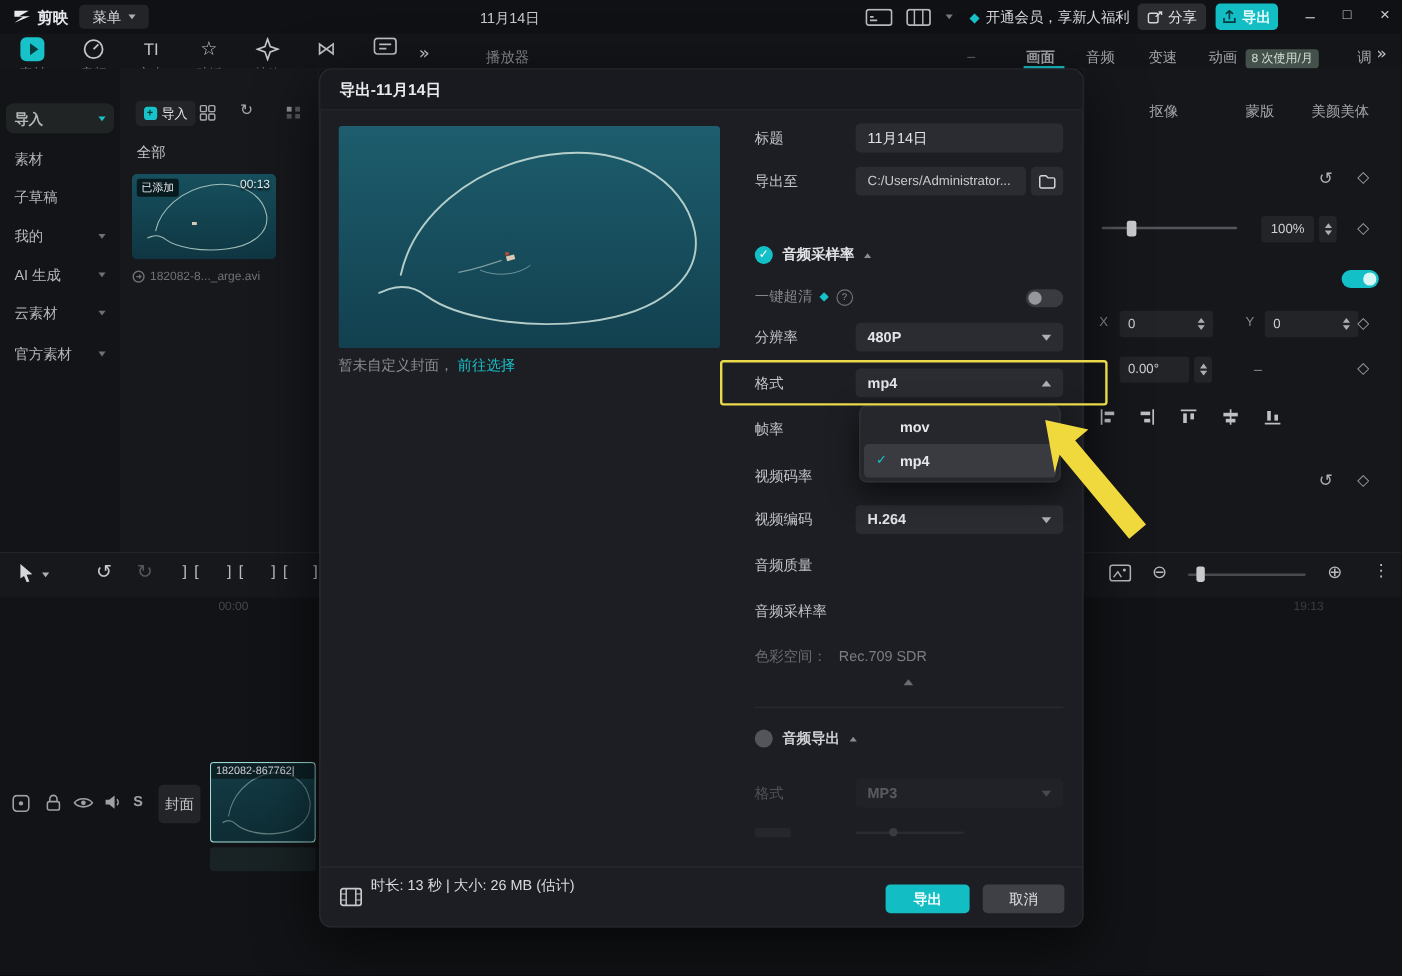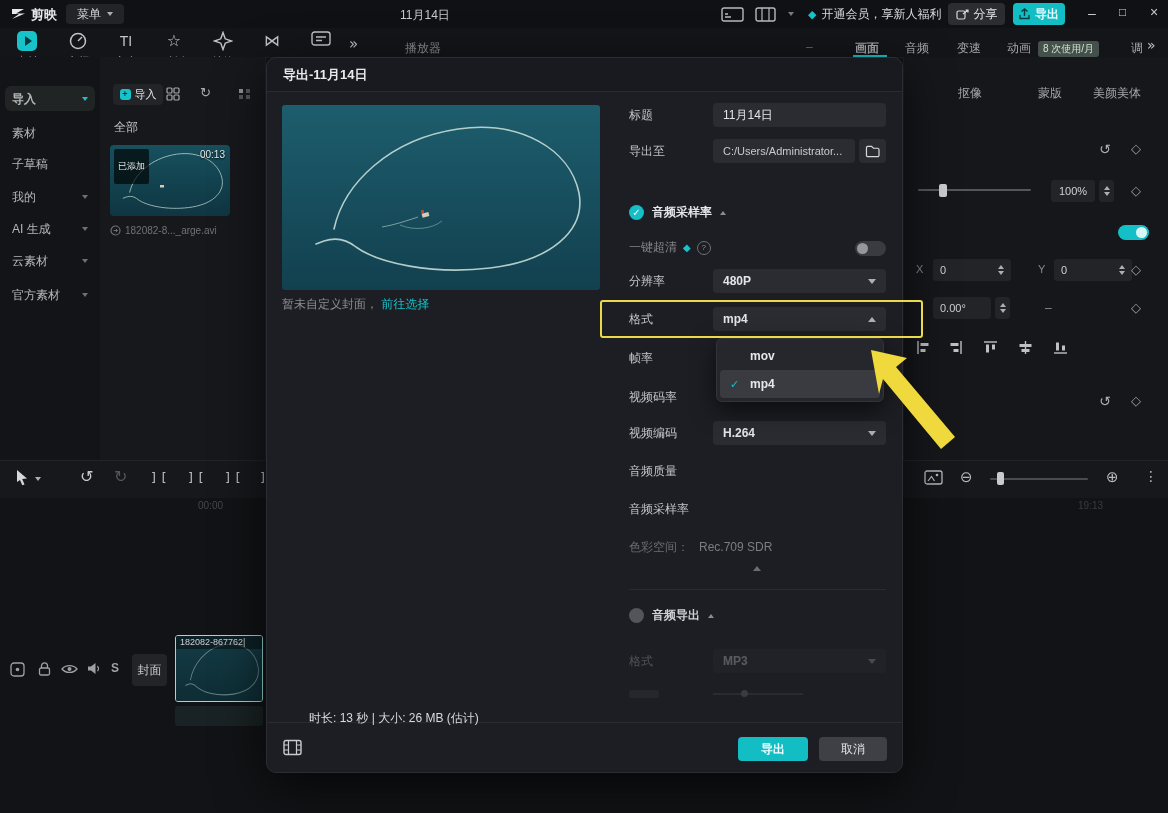--- a/index.html
+++ b/index.html
@@ -204,21 +204,21 @@
               <stop offset="0" stop-color="#17505e"></stop>
               <stop offset="1" stop-color="#0f3642"></stop>
             </linearGradient>
           </defs>
         <rect width="120" height="71" fill="url(#g2)"></rect>
         <g transform="scale(0.3774,0.3838)" fill="none" stroke="#c6dcd5" stroke-width="2.4" opacity="0.8">
           <path d="M52 124 C62 78 108 34 176 24 C238 15 288 44 297 88 C304 126 268 156 208 163 C150 170 96 158 74 142 C64 134 54 132 42 136 L34 139"></path>
         </g>
         <rect x="50" y="40" width="4" height="2.5" fill="#d8cab4"></rect>
       </svg>
-      <span class="abs" style="left:4px;top:4px;background:rgba(0,0,0,.65);color:#e8e9eb;font-size:9px;padding:11px 4px;border-radius:2px;">已添加</span>
+      <span class="abs" style="left:4px;top:4px;background:rgba(0,0,0,.65);color:#e8e9eb;font-size:9px;padding:1px 4px;border-radius:2px;">已添加</span>
       <span class="abs" style="right:5px;top:4px;color:#e8e9eb;font-size:10px;text-shadow:0 1px 2px #000;">00:13</span>
     </div>
     <div class="abs" style="left:10px;top:168px;display:flex;align-items:center;gap:4px;width:150px;">
       <svg width="11" height="11" viewBox="0 0 11 11">
           <circle cx="5.5" cy="5.5" r="4.5" fill="none" stroke="#6f7074" stroke-width="1.2"></circle>
           <path d="M3.5 5.5 h4 M5.9 3.8 L7.5 5.5 L5.9 7.2" fill="none" stroke="#6f7074" stroke-width="1"></path>
         </svg>
       <span style="font-size:10px;color:#717276;white-space:nowrap;overflow:hidden;text-overflow:ellipsis;">182082-8..._arge.avi</span>
     </div>
   </div>
@@ -318,21 +318,21 @@
       <path d="M4 11 L7.5 6.5 L10.5 11" fill="none" stroke="#b9babd" stroke-width="1.2"></path>
       <circle cx="13" cy="5" r="1.3" fill="#b9babd"></circle>
     </svg>
   <span class="abs" style="left:960px;top:468px;font-size:15px;color:#b9babd;font-family:'DejaVu Sans',sans-serif;">⊖</span>
   <div class="abs" style="left:990px;top:478px;width:98px;height:2px;background:#4a4b50;border-radius:1px;"></div>
   <div class="abs" style="left:997px;top:472px;width:7px;height:13px;background:#c9cacc;border-radius:2px;"></div>
   <span class="abs" style="left:1106px;top:468px;font-size:15px;color:#b9babd;font-family:'DejaVu Sans',sans-serif;">⊕</span>
   <span class="abs" style="left:1144px;top:468px;font-size:14px;color:#b9babd;font-family:'DejaVu Sans',sans-serif;">⋮</span>
 
   <div class="abs" style="left:0;top:498px;width:1168px;height:315px;background:#121316;"></div>
-  <span class="abs" style="left:182px;top:500px;font-size:10px;color:#46474c;margin-left:16px;">00:00</span>
+  <span class="abs" style="left:182px;top:500px;font-size:10px;color:#46474c;">00:00</span>
   <span class="abs" style="left:1078px;top:500px;font-size:10px;color:#3a3b40;">19:13</span>
   <svg class="abs" style="left:10px;top:662px;" width="15" height="15" viewBox="0 0 15 15">
       <rect x="1" y="1" width="13" height="13" rx="3" fill="none" stroke="#9fa0a4" stroke-width="1.3"></rect>
       <circle cx="7.5" cy="7.5" r="1.8" fill="#9fa0a4"></circle>
     </svg>
   <svg class="abs" style="left:37px;top:661px;" width="15" height="16" viewBox="0 0 15 16">
       <rect x="2.5" y="7" width="10" height="7" rx="1.5" fill="none" stroke="#9fa0a4" stroke-width="1.3"></rect>
       <path d="M4.5 7 V4.8 a3 3 0 0 1 6 0 V7" fill="none" stroke="#9fa0a4" stroke-width="1.3"></path>
     </svg>
   <svg class="abs" style="left:61px;top:663px;" width="17" height="12" viewBox="0 0 17 12">
@@ -467,21 +467,21 @@
     <div class="abs" style="left:362px;top:632px;width:30px;height:8px;background:#26272c;border-radius:2px;"></div>
     <div class="abs" style="left:446px;top:635px;width:90px;height:2px;background:#2a2b2f;"></div>
     <div class="abs" style="left:474px;top:632px;width:7px;height:7px;border-radius:50%;background:#3a3b40;"></div>
 
     <div class="abs" style="left:0;top:664px;width:635px;height:1px;background:#2a2b31;"></div>
     <svg class="abs" style="left:16px;top:681px;" width="19" height="17" viewBox="0 0 19 17">
         <rect x="1" y="1.5" width="17" height="14" rx="2" fill="none" stroke="#c9cacc" stroke-width="1.4"></rect>
         <path d="M5.5 1.5 v14 M13.5 1.5 v14" stroke="#c9cacc" stroke-width="1.2"></path>
         <path d="M1 6 h4.5 M1 11 h4.5 M13.5 6 H18 M13.5 11 H18" stroke="#c9cacc" stroke-width="1"></path>
       </svg>
-    <span class="abs" style="left:42px;top:652px;color:#d9dadd;">时长: 13 秒 | 大小: 26 MB (估计)</span>
+    <span class="abs" style="left:42px;top:672px;color:#d9dadd;">时长: 13 秒 | 大小: 26 MB (估计)</span>
     <div class="btn abs" style="left:471px;top:679px;width:70px;height:24px;background:#12bdc4;">
         <span style="color:#f3feff;font-weight:bold;">导出</span>
       </div>
     <div class="btn abs" style="left:552px;top:679px;width:68px;height:24px;background:#3f4045;">
         <span style="color:#e2e3e6;">取消</span>
       </div>
   </div>
 
   <div class="ddmenu">
     <div class="ddopt"><span>mov</span></div>

